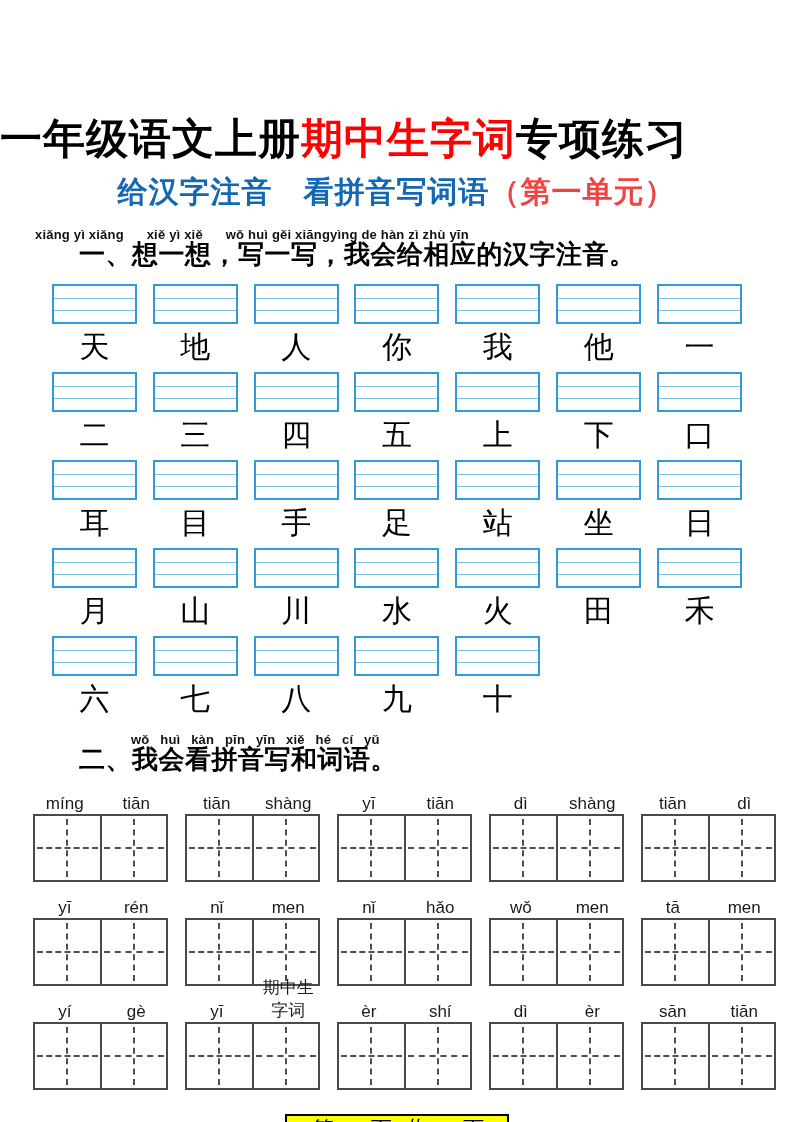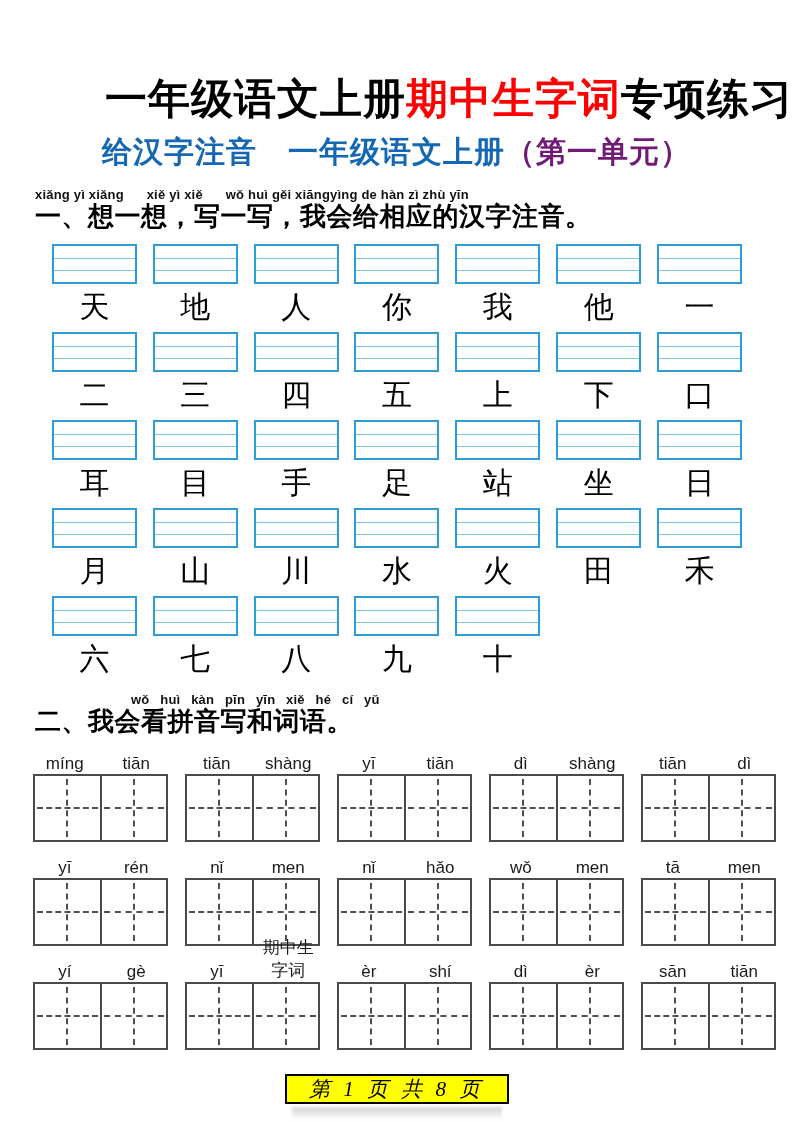--- a/index.html
+++ b/index.html
@@ -4,43 +4,43 @@
 <style>
   * { margin:0; padding:0; box-sizing:border-box; }
   html,body { background:#e8e8e8; }
   .page {
     position:relative; width:793px; height:1122px; margin:0 auto;
     background:#ffffff; overflow:hidden;
     font-family:"Liberation Sans", sans-serif; color:#000;
   }
   
   .title {
-    padding-top:76px; text-align:right;
+    padding-top:76px; text-align:left;
     font-family:"Liberation Serif", serif;
-    font-size:42px; font-weight:900; line-height:1.1; letter-spacing:1px;
+    font-size:42px; font-weight:900; line-height:1.1; letter-spacing:1px;margin-top:40px;
   }
   .title .red { color:#FF0000; }
   .subtitle {
     margin-top:10px; text-align:center;
     font-family:"Liberation Serif", serif;
     font-size:30px; font-weight:900; letter-spacing:1px;
   }
   .subtitle .blue  { color:#1467B3; }
-  .subtitle .green { color:#701a75; }
+  .subtitle .green { color:#ef4444; }
   
   .sec-head { margin:14px 0 0 35px; }
   .head-pinyin {
     font-size:13px; font-weight:700; color:#111;
     white-space:pre; letter-spacing:0.2px;
   }
   .hp1 { }
   .hp2 { margin-left:96px; word-spacing:7px; }
   .head-text {
-    font-family:Liberation Sans, sans-serif;
-    font-size:26px; font-weight:900; letter-spacing:0.5px; line-height:1.15;
+    font-family:Liberation Mono, monospace;
+    font-size:26px; font-weight:900; letter-spacing:0.5px; line-height:1.15;margin-left:44px;
   }
   
   .s1-wrap { margin:12px 0 0 52px; width:690px; }
   .s1-row {
     display:grid; grid-template-columns:repeat(7,85px);
     justify-content:space-between; margin-bottom:6px;
   }
   .pybox {
     width:85px; height:40px; border:2px solid #2F9CD8;
     position:relative; background:#fff;
@@ -87,21 +87,21 @@
     filter:blur(1.5px);
   }
 </style>
 </head>
 <body>
 
 <div class="page">
 
   <h1 class="title"><span>一年级语文上册</span><span class="red">期中生字词</span><span>专项练习</span></h1>
 
-  <h2 class="subtitle"><span class="blue">给汉字注音　一年级语文上册</span><span class="green">（第一单元）</span></h2>
+  <h2 class="subtitle"><span class="blue">给汉字注音　看拼音写词语</span><span class="green">（第一单元）</span></h2>
 
   <div class="sec-head">
     <div class="head-pinyin hp1">xiǎng yì xiǎng      xiě yì xiě      wǒ huì gěi xiāngyìng de hàn zì zhù yīn</div>
     <div class="head-text">一、想一想，写一写，我会给相应的汉字注音。</div>
   </div>
 
   <div class="s1-wrap" id="s1-rows">
       <div class="s1-row">
         <div class="s1-col">
           <div class="pybox">

